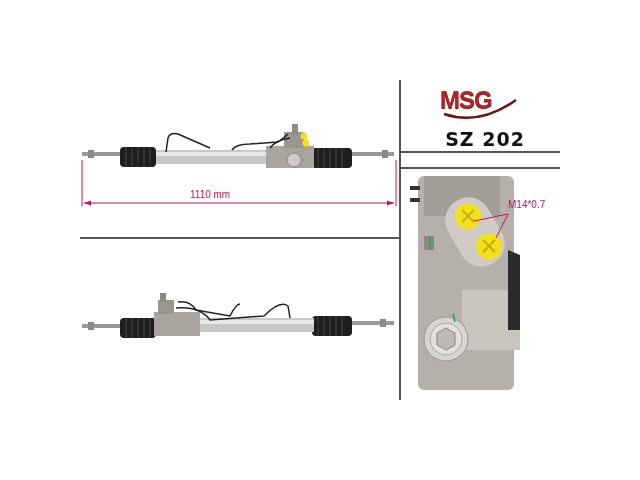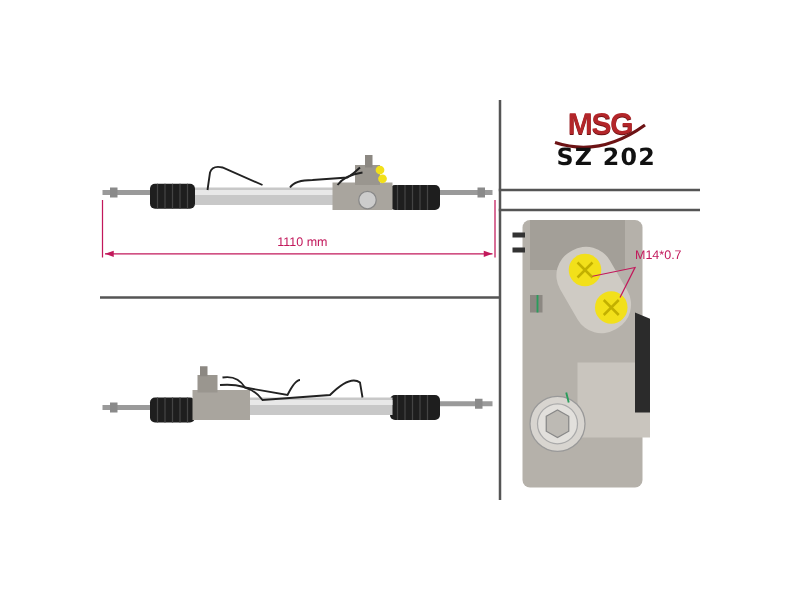--- a/index.html
+++ b/index.html
@@ -1,22 +1,22 @@
 <!DOCTYPE html>
 <html><head>
 <meta charset="utf-8">
 <style>
   html, body { margin:0; padding:0; }
   body { width:640px; height:480px; background:#ffffff; position:relative; overflow:hidden; font-family:"Liberation Sans", sans-serif; }
   .vline { position:absolute; background:#555; width:1.5px; }
   .hline { position:absolute; background:#555; height:1.5px; }
   .logo { position:absolute; left:440px; top:86px; width:80px; height:34px; }
-  .logo-text { position:absolute; left:0; top:0; width:80px; text-align:center; font-family:"Liberation Sans", sans-serif; font-weight:bold; font-size:24px; letter-spacing:-1px; color:#b3262a; text-shadow:0 1px 0 #6d1315; }
-  .part-no { position:absolute; left:420px; top:115px; width:130px; text-align:center; font-family:"DejaVu Sans", sans-serif; font-weight:bold; font-size:19px; color:#111; letter-spacing:1px; }
-  .dim-label { position:absolute; left:190px; top:189px; width:72px; text-align:right; font-size:10px; color:#c2185b; }
+  .logo-text { position:absolute; left:0; top:0; width:80px; text-align:left; font-family:"Liberation Sans", sans-serif; font-weight:bold; font-size:24px; letter-spacing:-1px; color:#b3262a; text-shadow:0 1px 0 #6d1315; }
+  .part-no { position:absolute; left:420px; top:128px; width:130px; text-align:center; font-family:"DejaVu Sans", sans-serif; font-weight:bold; font-size:19px; color:#111; letter-spacing:1px; }
+  .dim-label { position:absolute; left:190px; top:189px; width:72px; text-align:left; font-size:10px; color:#c2185b; }
   .thread-label { position:absolute; left:508px; top:199px; font-size:10px; color:#c2185b; }
   svg { position:absolute; left:0; top:0; }
 </style>
 </head>
 <body>
 
 <div class="vline" style="left:399px; top:80px; height:320px;"></div>
 <div class="hline" style="left:80px; top:237px; width:320px;"></div>
 <div class="hline" style="left:399px; top:151px; width:161px;"></div>
 <div class="hline" style="left:399px; top:167px; width:161px;"></div>

